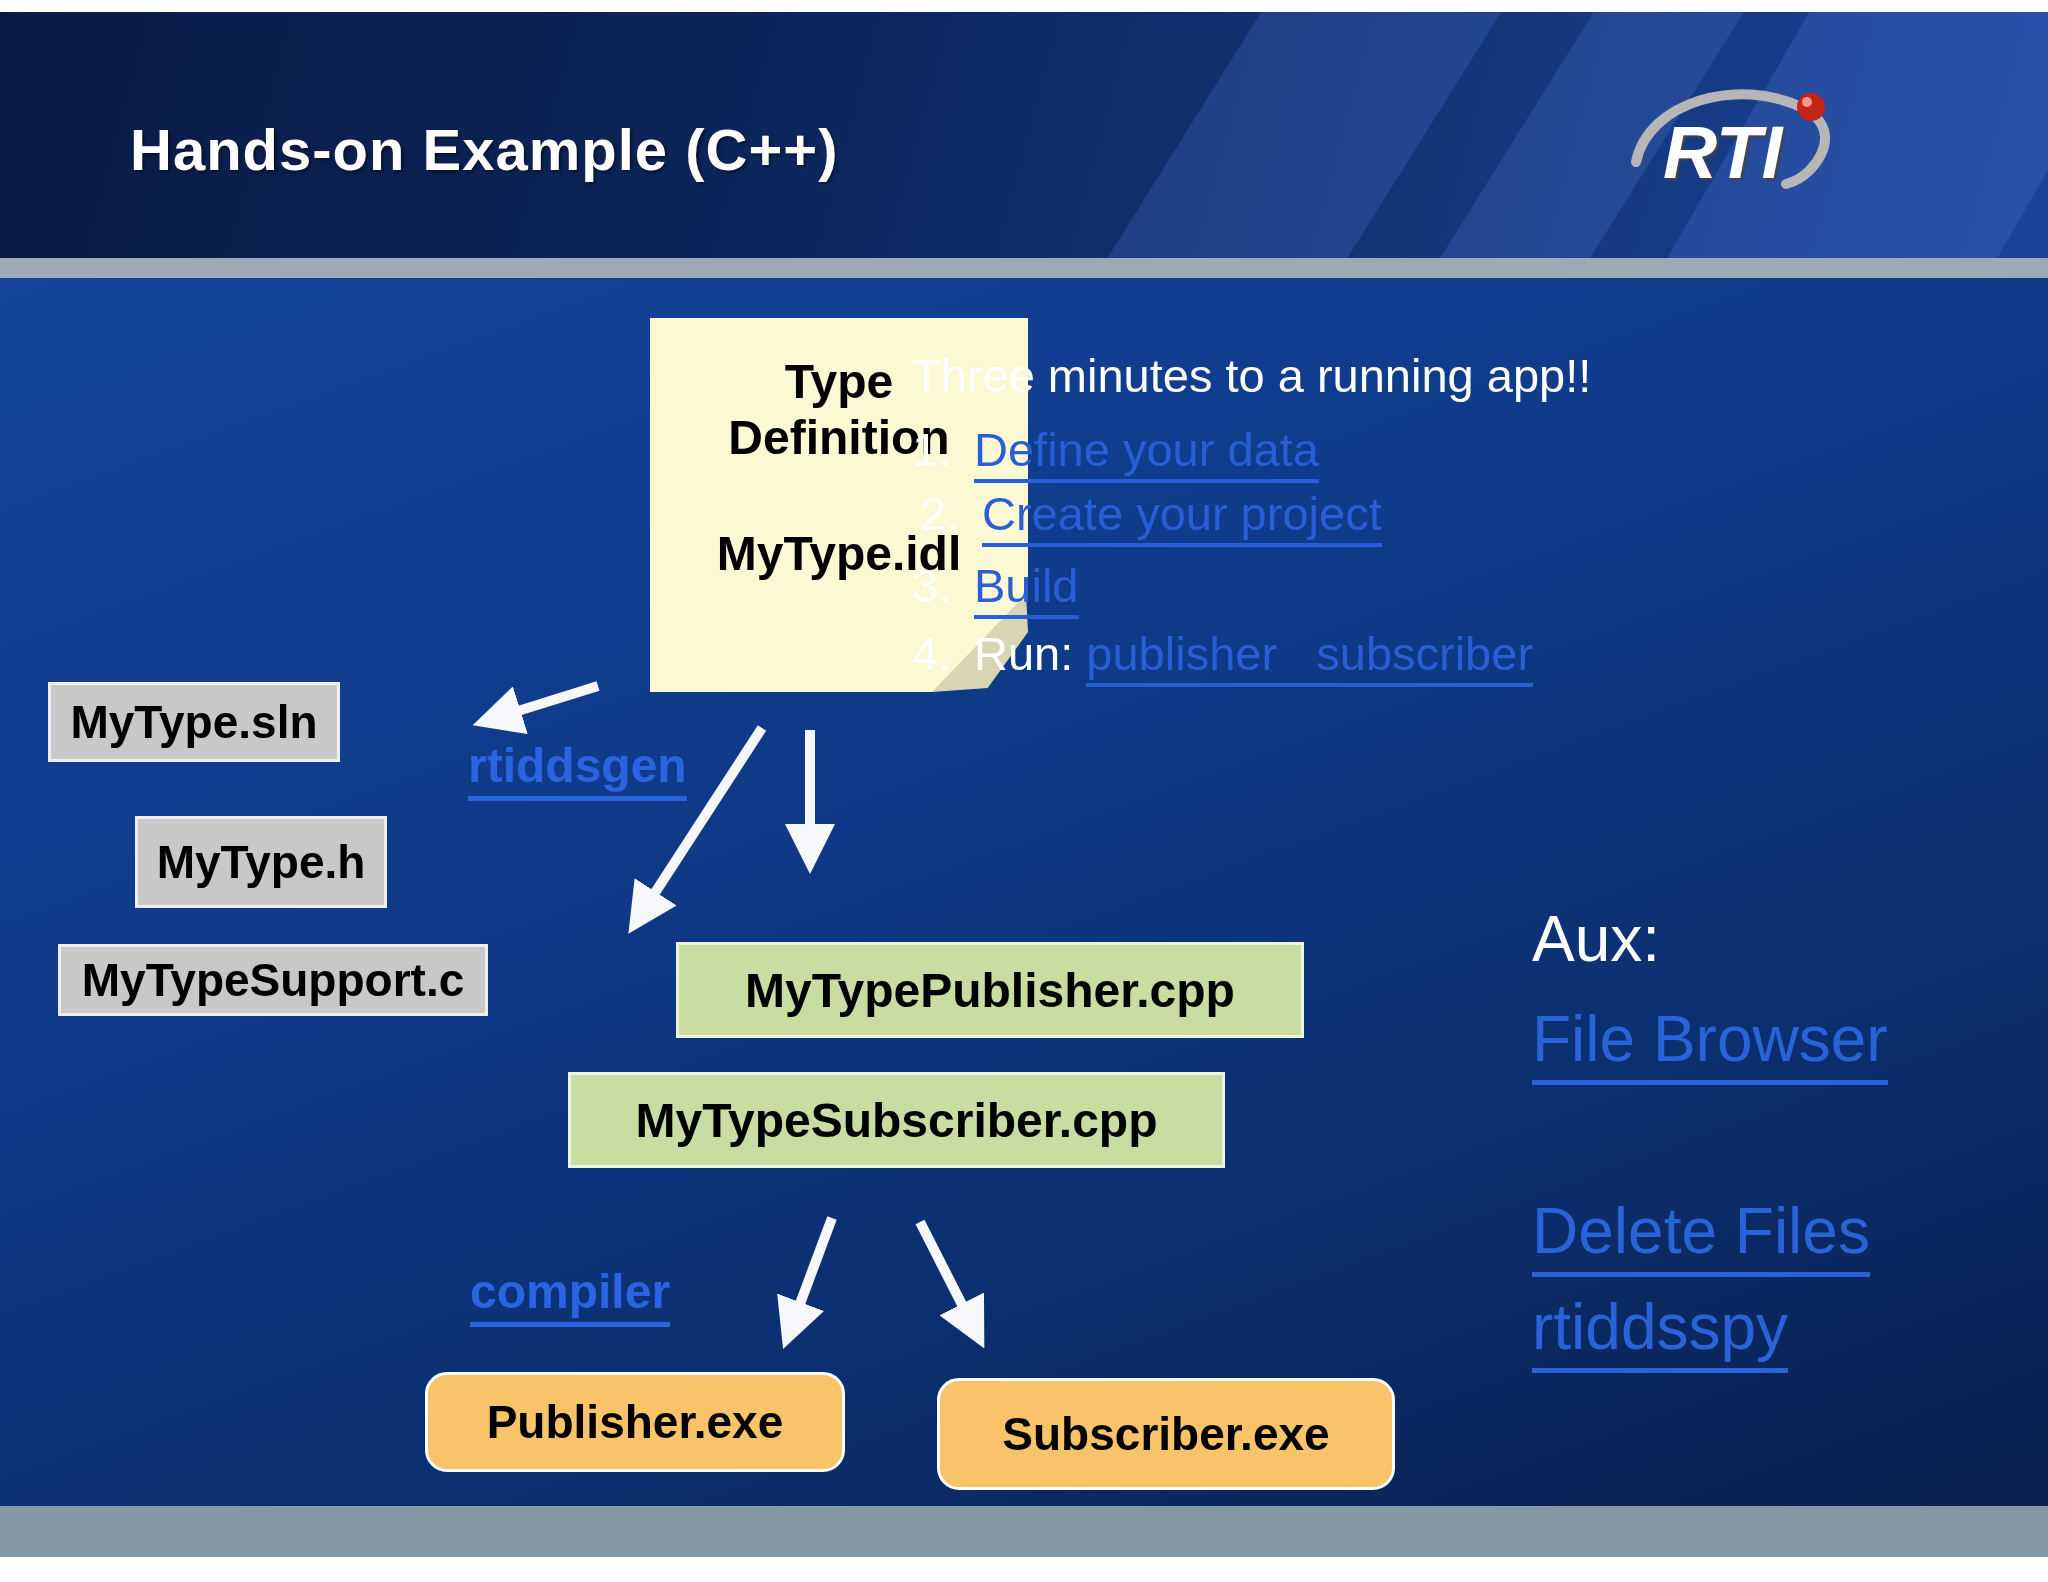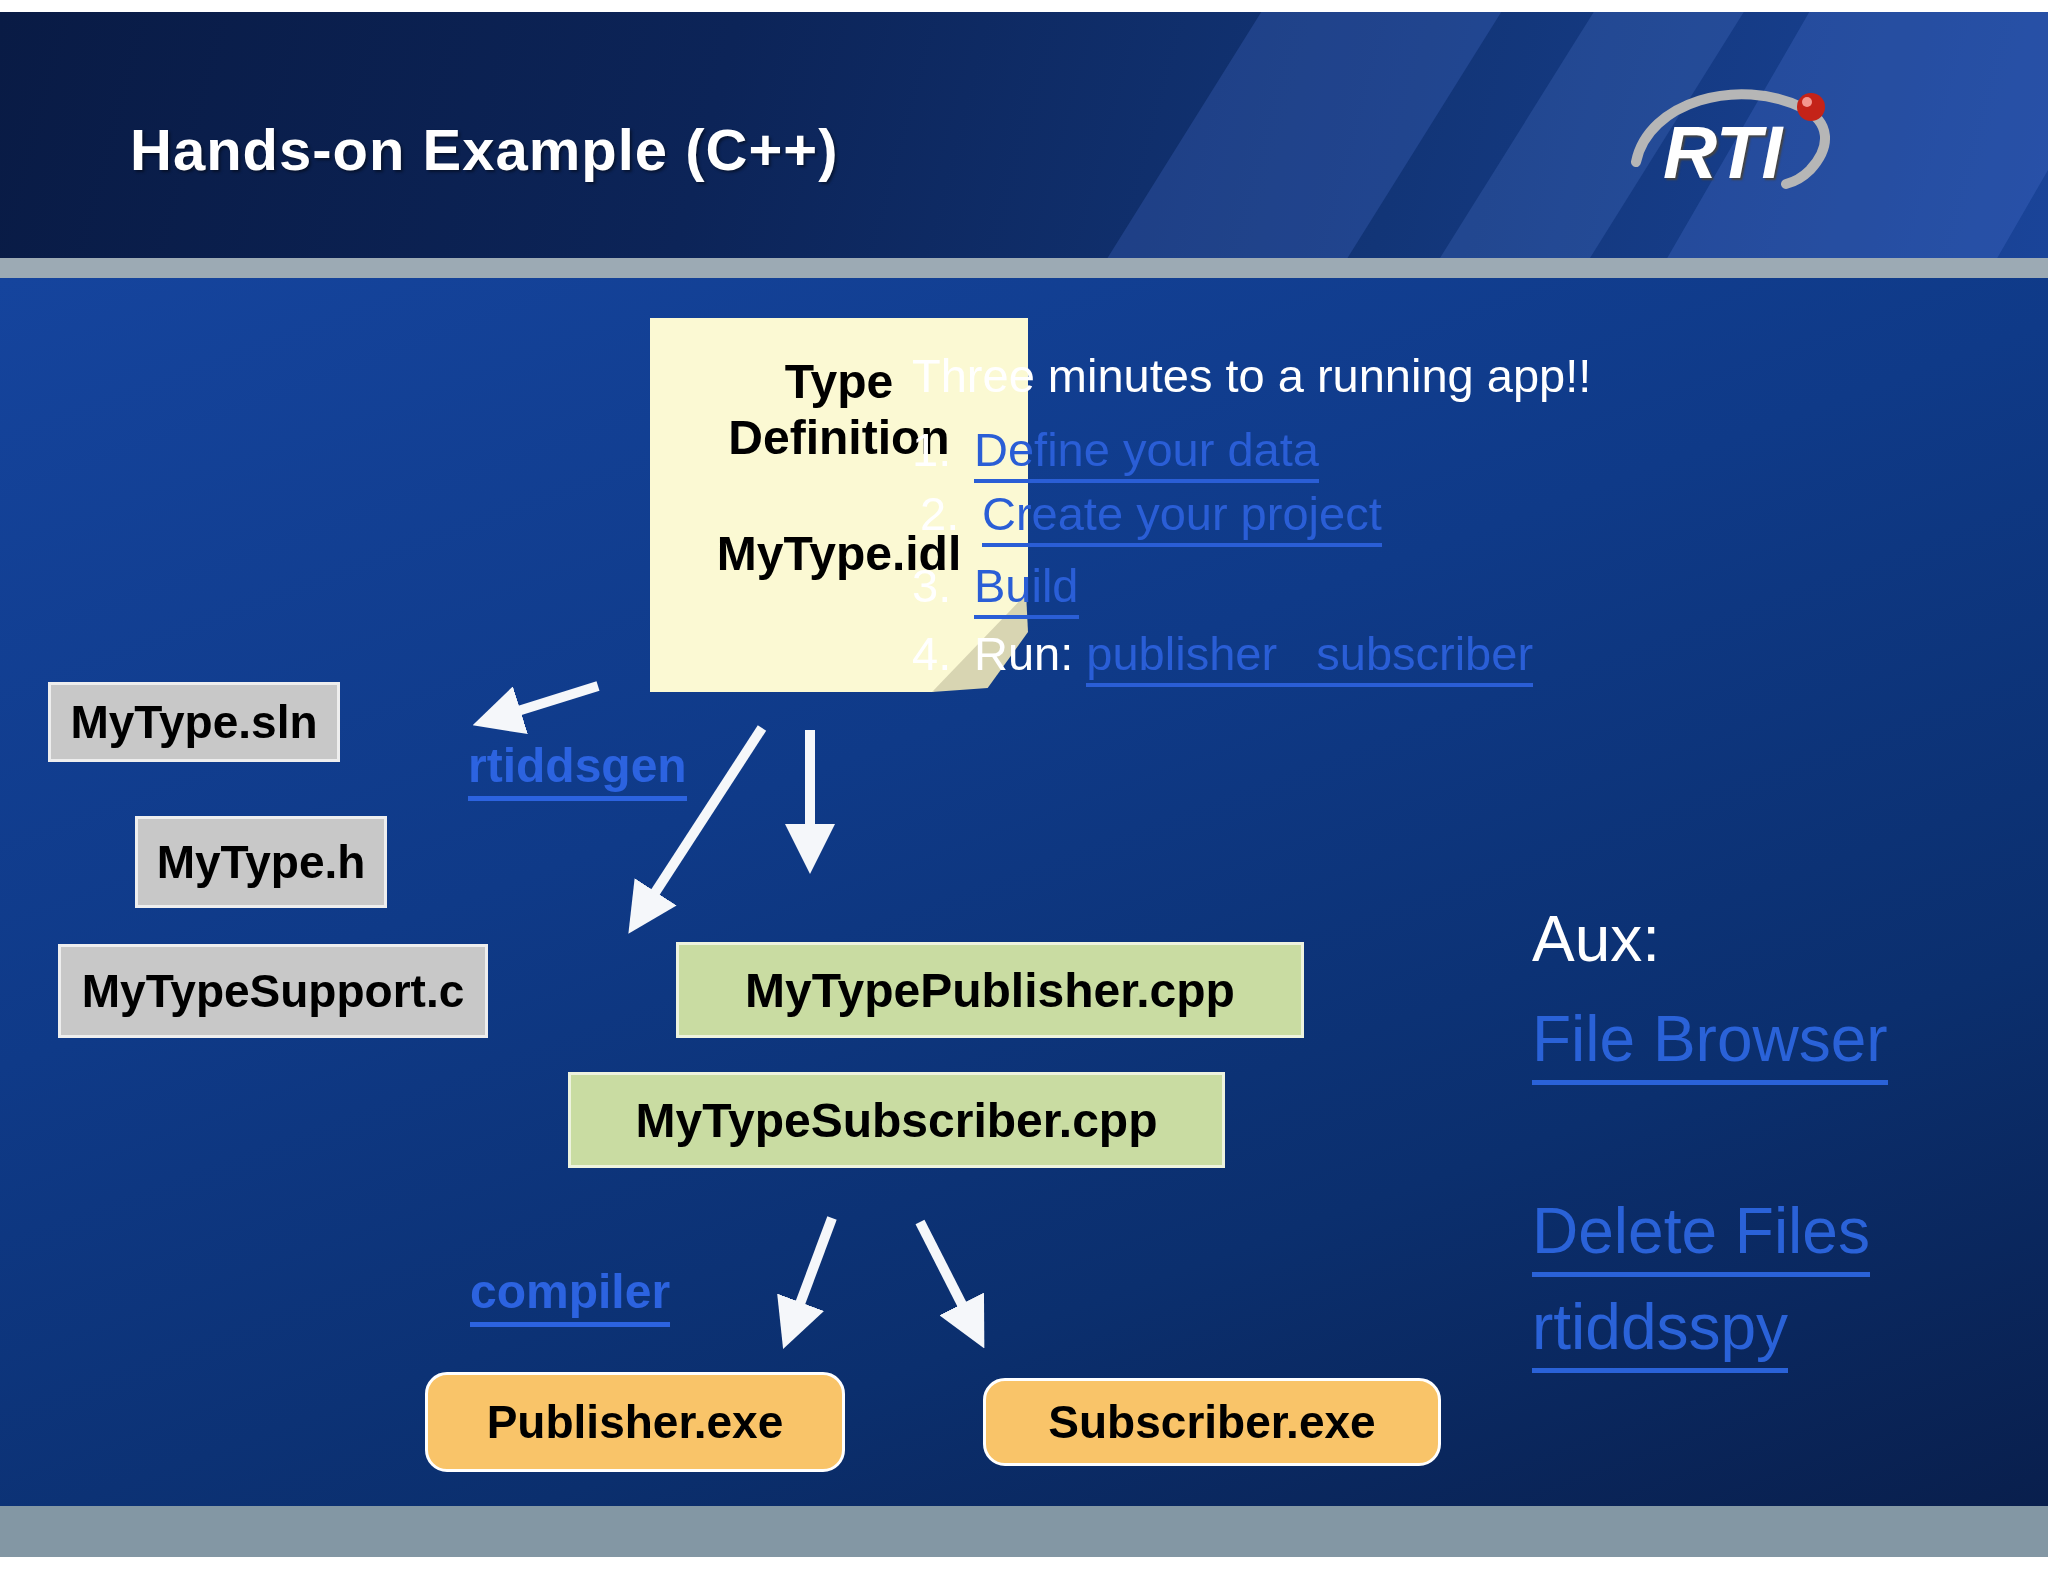--- a/index.html
+++ b/index.html
@@ -44,25 +44,25 @@
   .s1{top:422px;} .s2{top:486px;margin-left:8px;} .s3{top:558px;} .s4{top:626px;}
 
   
   .fbox{position:absolute;display:flex;align-items:center;justify-content:center;
     color:#000;font-weight:700;z-index:3;box-sizing:border-box;}
   .gray{background:#c8c8c8;border:3px solid #eeeeee;font-size:46px;}
   .green{background:#c9dca2;border:3px solid #edf3de;font-size:48px;}
   .orange{background:#f9c469;border:3px solid #ffffff;border-radius:22px;font-size:46px;}
   .box-sln{left:48px;top:682px;width:292px;height:80px;}
   .box-h{left:135px;top:816px;width:252px;height:92px;}
-  .box-support{left:58px;top:944px;width:430px;height:94px;}
+  .box-support{left:58px;top:944px;width:430px;height:72px;}
   .box-pubcpp{left:676px;top:942px;width:628px;height:96px;}
   .box-subcpp{left:568px;top:1072px;width:657px;height:96px;}
   .box-pubexe{left:425px;top:1372px;width:420px;height:100px;}
-  .box-subexe{left:937px;top:1378px;width:458px;height:88px;margin-left:46px;}
+  .box-subexe{left:937px;top:1378px;width:458px;height:112px;}
 
   
   .tool-link{position:absolute;font-size:48px;font-weight:700;color:#2c63e0;z-index:3;
     border-bottom:5px solid #2c63e0;padding-bottom:3px;cursor:pointer;}
   .rtiddsgen{left:468px;top:738px;}
   .compiler{left:470px;top:1264px;}
 
   
   .aux-heading{position:absolute;left:1532px;top:902px;color:#ffffff;font-size:64px;z-index:3;}
   .aux-link{position:absolute;left:1532px;font-size:64px;color:#2a62d8;z-index:3;

